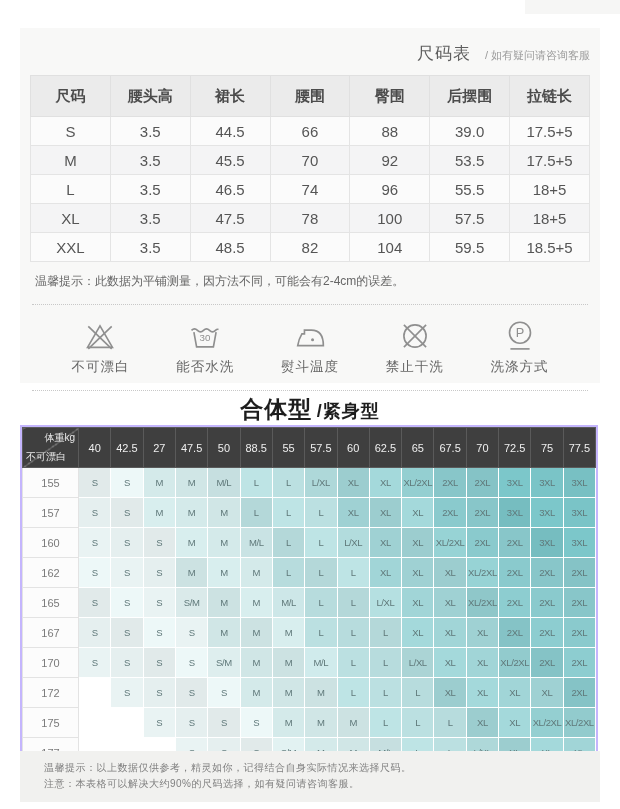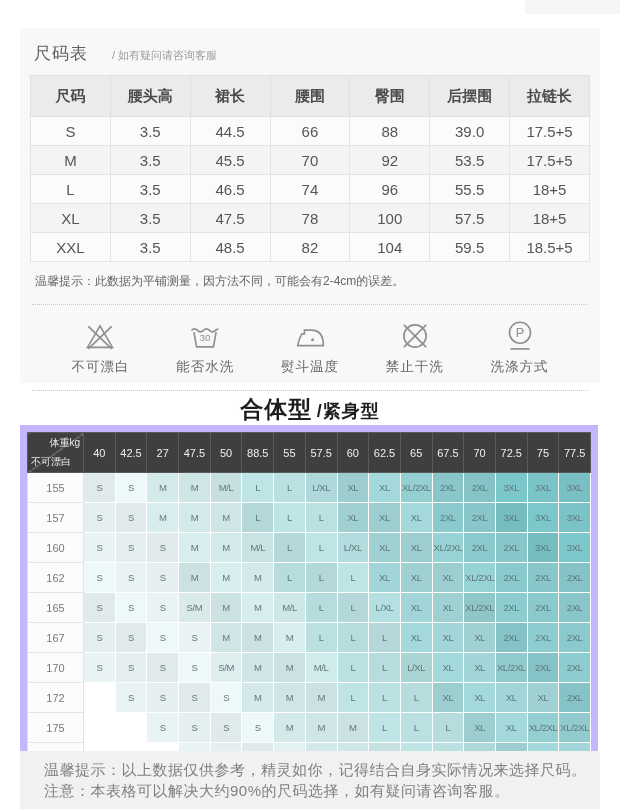--- a/index.html
+++ b/index.html
@@ -8,21 +8,21 @@
     font-family:"Liberation Sans","DejaVu Sans",sans-serif;
     -webkit-font-smoothing:antialiased;
   }
   .top-strip{position:absolute;top:0;right:0;width:95px;height:14px;background:#f6f6f5;}
 
   
   .panel{
     position:absolute;left:20px;top:28px;width:580px;height:355px;
     background:#f8f8f7;box-sizing:border-box;padding:12px 10px 0 10px;
   }
-  .panel-title-row{margin:2px 0 10px 4px;display:flex;align-items:baseline;gap:24px;}
+  .panel-title-row{margin:2px 0 10px 4px;display:flex;align-items:baseline;gap:14px;justify-content:flex-end;}
   .panel-title{font-size:17px;color:#5f5f5f;letter-spacing:1px;}
   .panel-subtitle{font-size:11px;color:#9b9b9b;}
 
   table.size-table{
     width:560px;border-collapse:collapse;table-layout:fixed;background:#fbfbfb;
   }
   table.size-table th{
     height:38px;background:#ebebeb;font-size:15px;font-weight:bold;color:#4c4c4c;
     border:1px solid #e0e0e0;text-align:center;
   }
@@ -42,21 +42,21 @@
   
   .fit-title{
     text-align:center;position:absolute;left:0;top:394px;width:620px;
     font-weight:bold;color:#1d1d1d;
   }
   .fit-title .main{font-size:23px;letter-spacing:1px;}
   .fit-title .sub{font-size:18px;letter-spacing:1px;}
 
   .matrix-wrap{
     position:absolute;left:20px;top:425px;width:578px;
-    border:7px solid #c4b5fd;box-sizing:border-box;background:#fff;
+    border:2px solid #c4b5fd;box-sizing:border-box;background:#fff;
   }
   table.fit-table{width:100%;border-collapse:collapse;table-layout:fixed;}
   table.fit-table col.hcol{width:56px;}
   table.fit-table thead th{
     height:37px;background:#3f3f3f;color:#efefef;font-size:11px;font-weight:normal;
     border:1px solid #5a5a5a;text-align:center;
   }
   table.fit-table thead th.corner{
     position:relative;
     background-image:linear-gradient(to bottom right,transparent 49.2%,#7d7d7d 49.2%,#7d7d7d 50.8%,transparent 50.8%);
@@ -71,21 +71,21 @@
   table.fit-table tbody td{
     height:27px;font-size:9.5px;letter-spacing:-0.4px;color:#60797a;text-align:center;
     border:1px solid rgba(255,255,255,0.9);overflow:hidden;white-space:nowrap;
   }
 
   
   .footer{
     position:absolute;left:20px;top:751px;width:580px;background:#f1f1ef;
     box-sizing:border-box;padding:8px 0 9px 0;
   }
-  .footer p{margin:2px 12px 2px 24px;font-size:15px;color:#808080;letter-spacing:0.5px;}
+  .footer p{margin:2px 12px 2px 24px;font-size:10px;color:#808080;letter-spacing:0.5px;}
 </style>
 </head>
 <body>
 
 <div class="top-strip"></div>
 
 <div class="panel">
   <div class="panel-title-row">
     <span class="panel-title">尺码表</span>
     <span class="panel-subtitle">/ 如有疑问请咨询客服</span>

